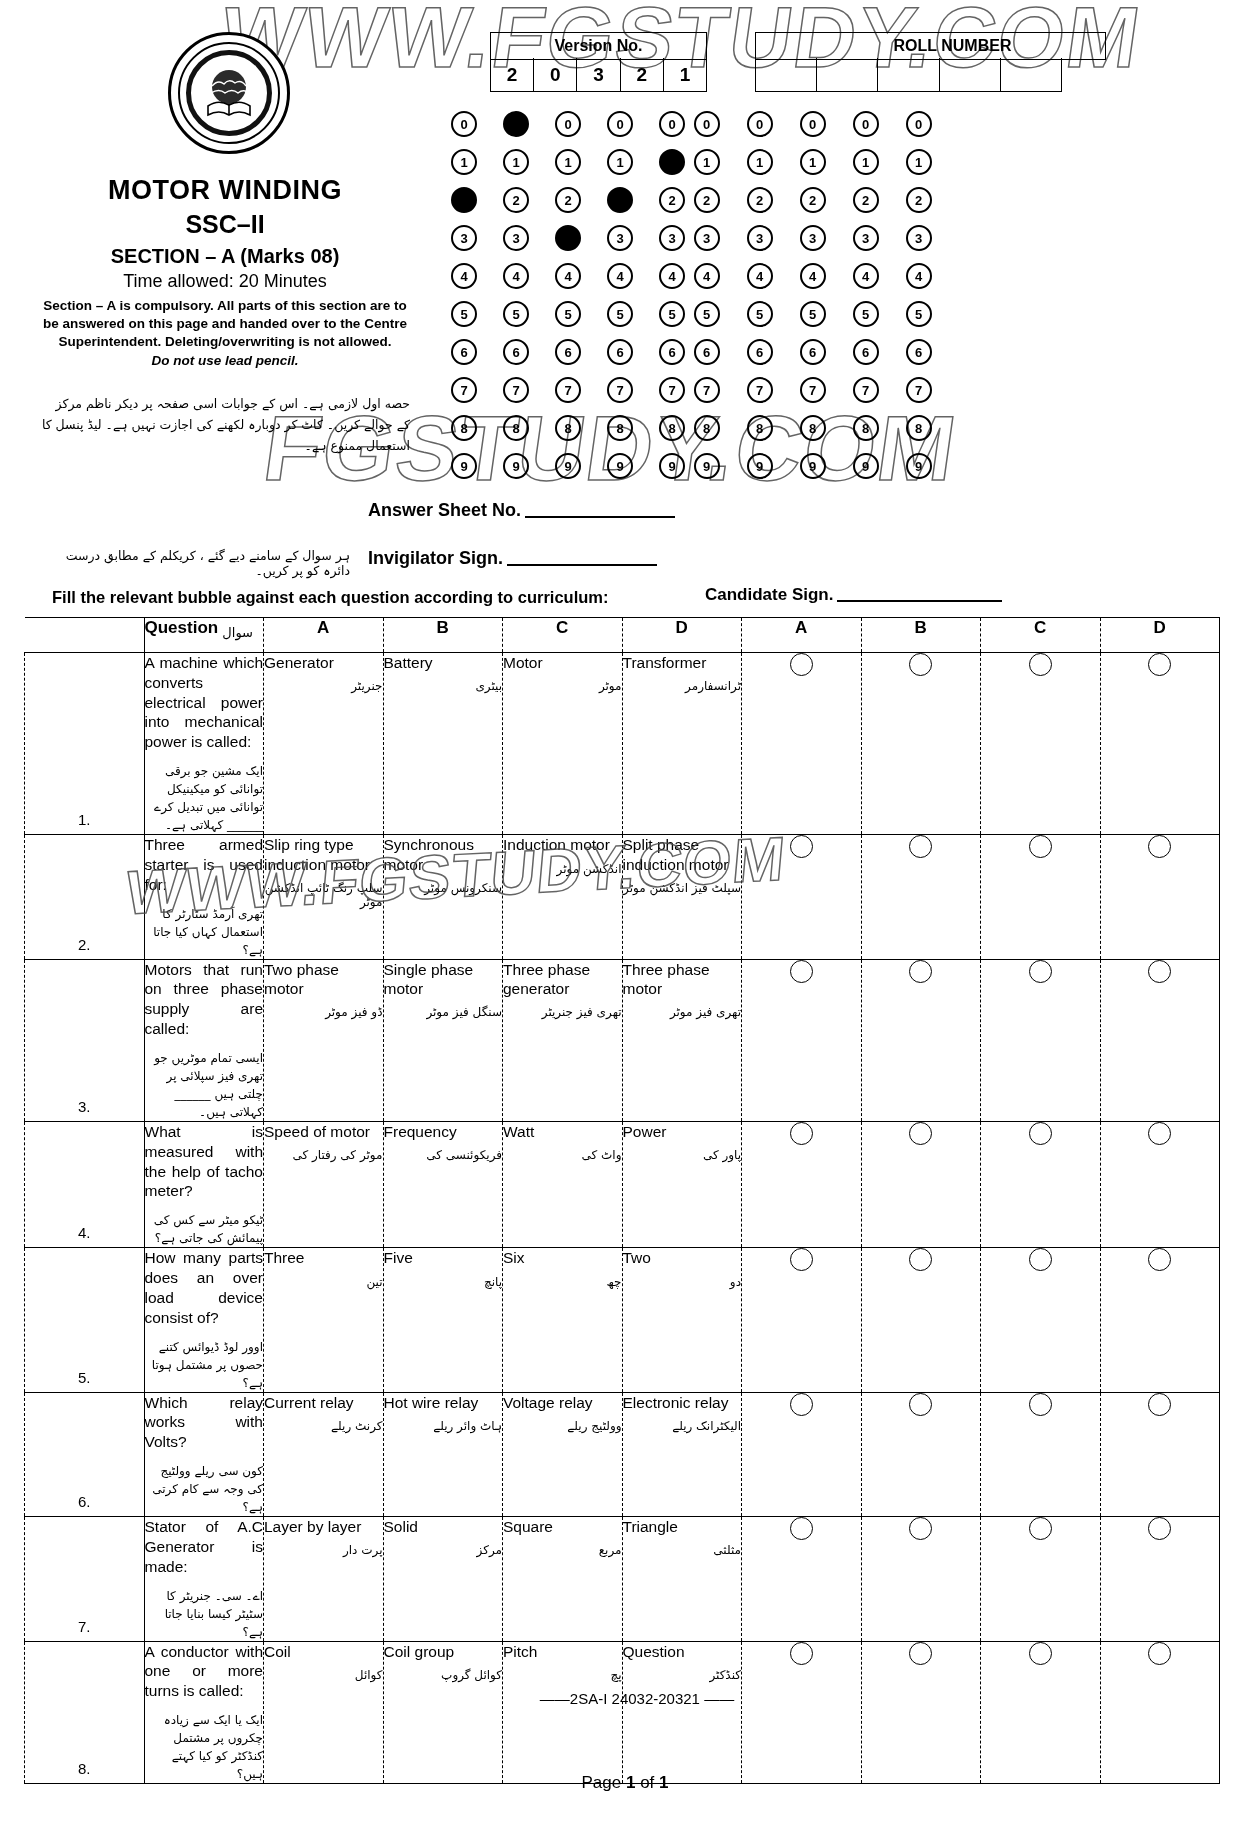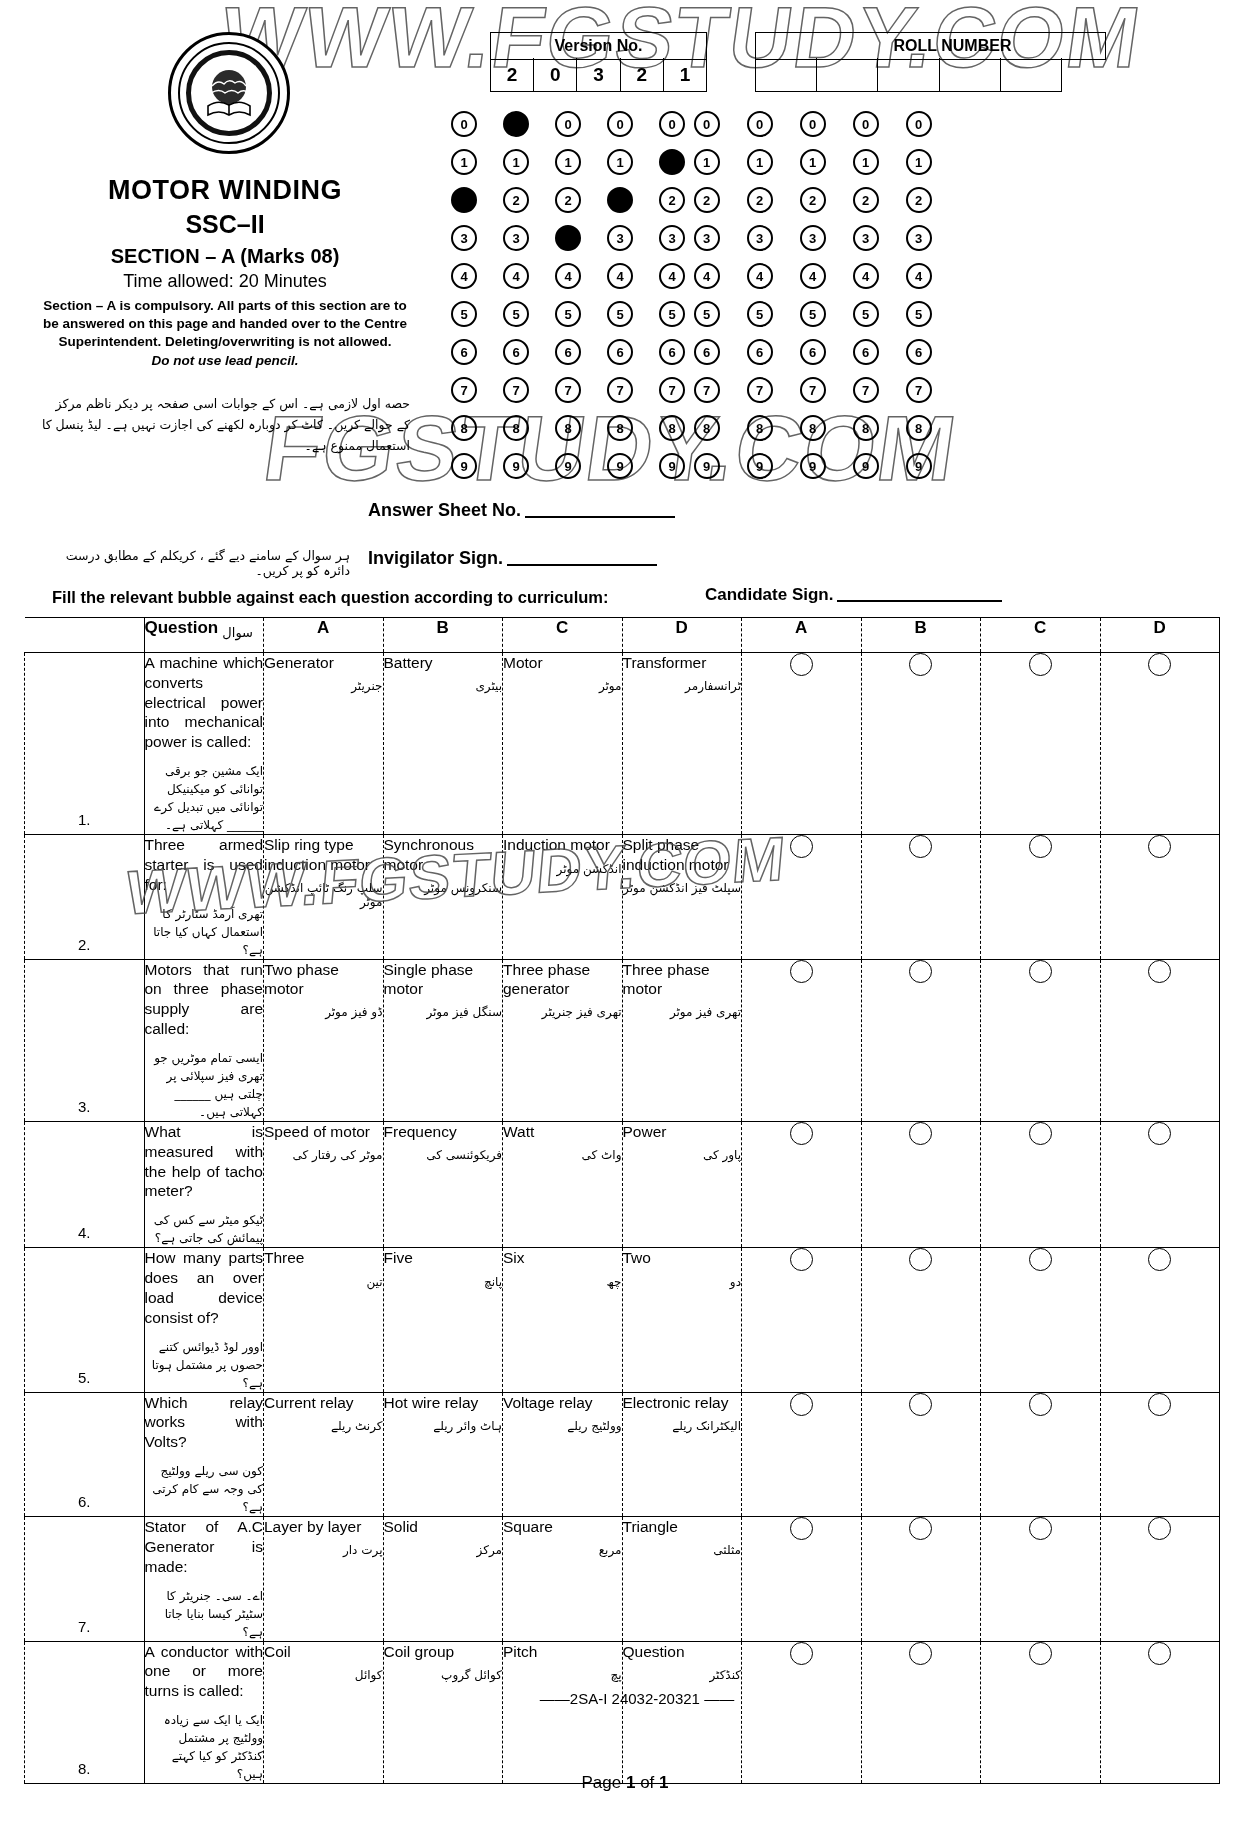--- a/index.html
+++ b/index.html
@@ -799,21 +799,21 @@
         <td class="bubcell"><span class="answer-bubble"></span></td>
         <td class="bubcell"><span class="answer-bubble"></span></td>
         <td class="bubcell outer-r"><span class="answer-bubble"></span></td>
       </tr>
       <tr>
         <td class="num">
           <span>8.</span>
         </td>
         <td class="qtext outer-l">
           <div class="qen">A conductor with one or more turns is called:</div>
-          <div class="qur">ایک یا ایک سے زیادہ وولٹیج پر مشتمل کنڈکٹر کو کیا کہتے ہیں؟</div>
+          <div class="qur">ایک یا ایک سے زیادہ چکروں پر مشتمل کنڈکٹر کو کیا کہتے ہیں؟</div>
         </td>
         <td class="opt">
           <div class="oen">Coil</div>
           <div class="our">کوائل</div>
         </td>
         <td class="opt">
           <div class="oen">Coil group</div>
           <div class="our">کوائل گروپ</div>
         </td>
         <td class="opt">

